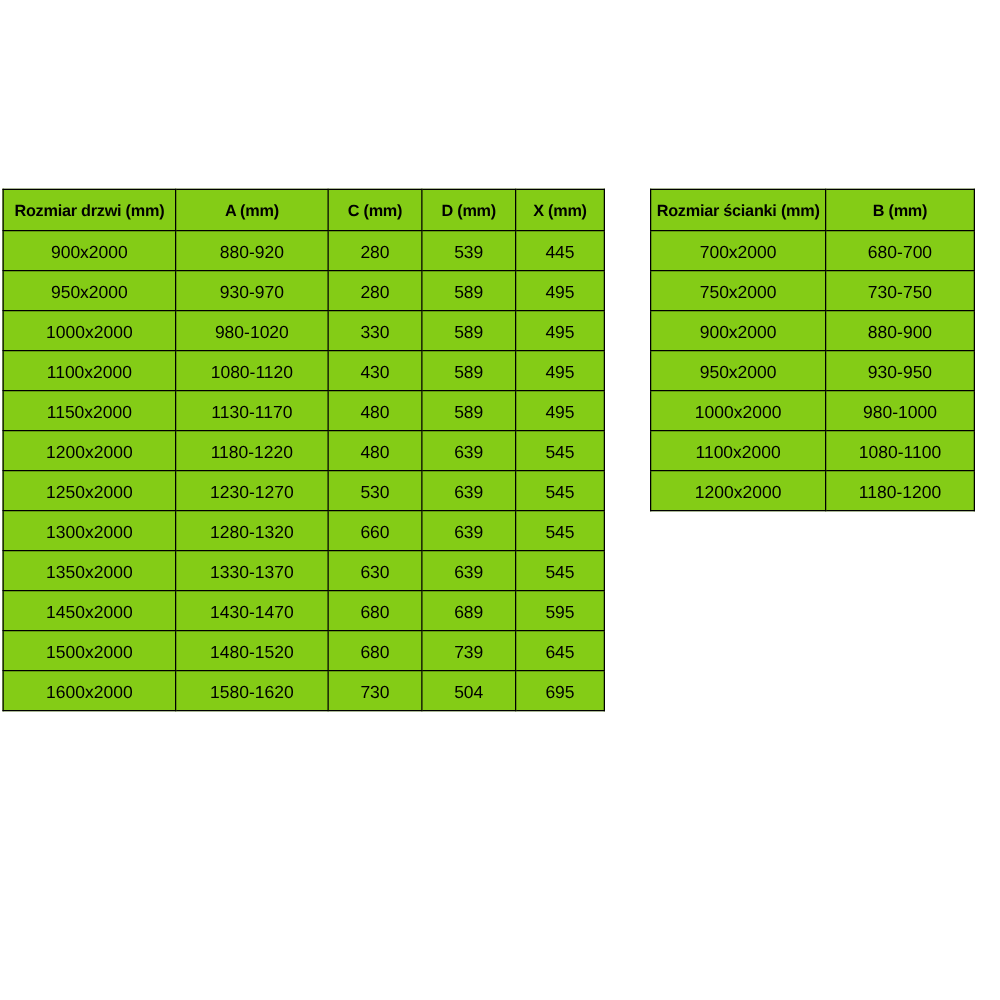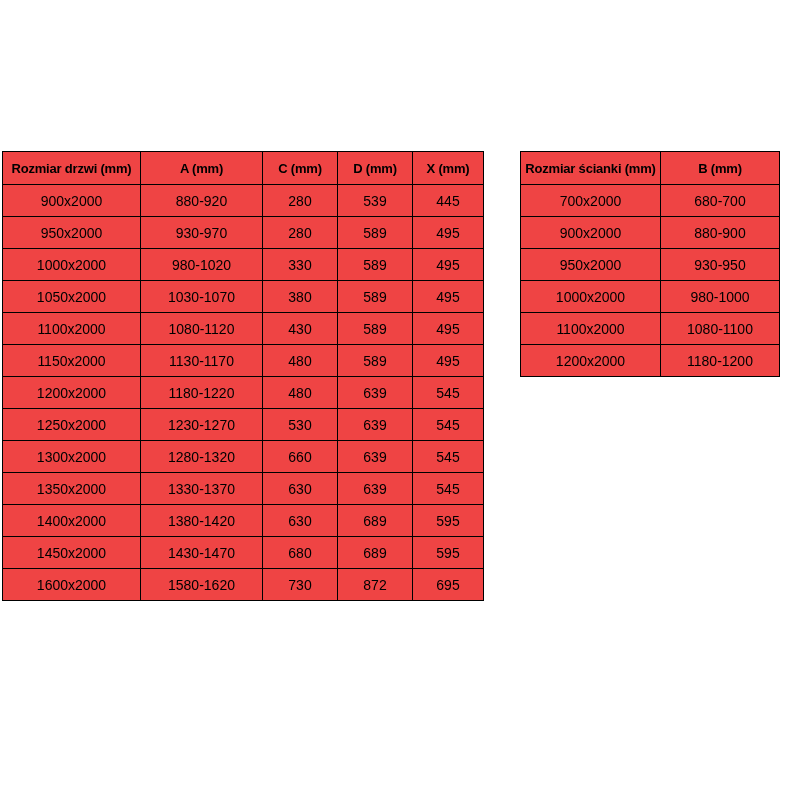--- a/index.html
+++ b/index.html
@@ -11,21 +11,21 @@
     width: 800px;
     height: 800px;
     position: relative;
     font-family: "Liberation Sans", sans-serif;
     color: #000000;
   }
   .spec-table {
     position: absolute;
     border-collapse: collapse;
     table-layout: fixed;
-    background: #ef4444;
+    background: #84cc16;
   }
   .spec-table th,
   .spec-table td {
     border: 1px solid #000000;
     text-align: center;
     vertical-align: middle;
     padding: 0;
     height: 31px;
     overflow: hidden;
     white-space: nowrap;
@@ -86,27 +86,20 @@
         <td>495</td>
       </tr>
       <tr>
         <td>1000x2000</td>
         <td>980-1020</td>
         <td>330</td>
         <td>589</td>
         <td>495</td>
       </tr>
       <tr>
-        <td>1050x2000</td>
-        <td>1030-1070</td>
-        <td>380</td>
-        <td>589</td>
-        <td>495</td>
-      </tr>
-      <tr>
         <td>1100x2000</td>
         <td>1080-1120</td>
         <td>430</td>
         <td>589</td>
         <td>495</td>
       </tr>
       <tr>
         <td>1150x2000</td>
         <td>1130-1170</td>
         <td>480</td>
@@ -133,40 +126,40 @@
         <td>660</td>
         <td>639</td>
         <td>545</td>
       </tr>
       <tr>
         <td>1350x2000</td>
         <td>1330-1370</td>
         <td>630</td>
         <td>639</td>
         <td>545</td>
-      </tr>
-      <tr>
-        <td>1400x2000</td>
-        <td>1380-1420</td>
-        <td>630</td>
-        <td>689</td>
-        <td>595</td>
       </tr>
       <tr>
         <td>1450x2000</td>
         <td>1430-1470</td>
         <td>680</td>
         <td>689</td>
         <td>595</td>
       </tr>
       <tr>
+        <td>1500x2000</td>
+        <td>1480-1520</td>
+        <td>680</td>
+        <td>739</td>
+        <td>645</td>
+      </tr>
+      <tr>
         <td>1600x2000</td>
         <td>1580-1620</td>
         <td>730</td>
-        <td>872</td>
+        <td>504</td>
         <td>695</td>
       </tr>
     </tbody>
 </table>
 
 <table id="wall-table" class="spec-table">
   <colgroup>
     <col style="width:140px">
     <col style="width:119px">
   </colgroup>
@@ -175,20 +168,24 @@
         <th>Rozmiar ścianki (mm)</th>
         <th>B (mm)</th>
       </tr>
   </thead>
   <tbody>
       <tr>
         <td>700x2000</td>
         <td>680-700</td>
       </tr>
       <tr>
+        <td>750x2000</td>
+        <td>730-750</td>
+      </tr>
+      <tr>
         <td>900x2000</td>
         <td>880-900</td>
       </tr>
       <tr>
         <td>950x2000</td>
         <td>930-950</td>
       </tr>
       <tr>
         <td>1000x2000</td>
         <td>980-1000</td>

